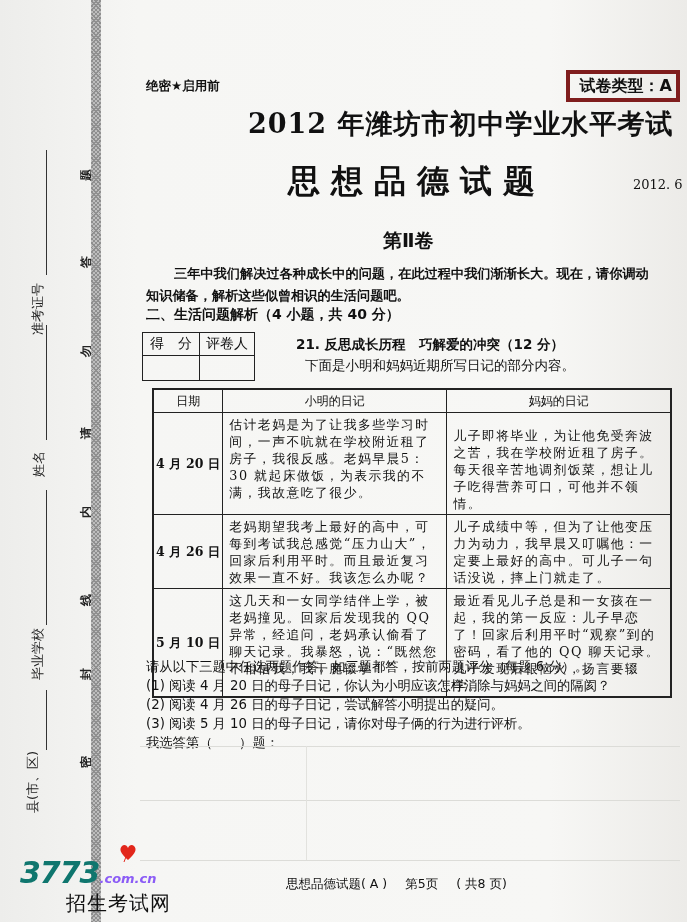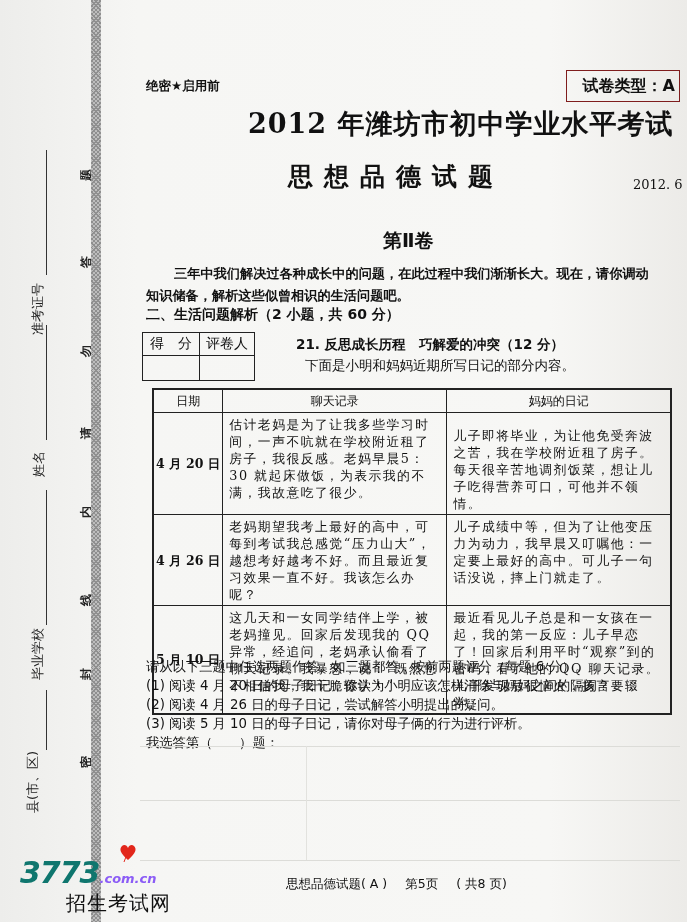--- a/index.html
+++ b/index.html
@@ -31,26 +31,26 @@
   .info-label {
     position:absolute; left:0; font-size:13px; color:#222;
     font-family:"DejaVu Sans","Liberation Sans",sans-serif;
     transform:rotate(-90deg); transform-origin:center center; white-space:nowrap;
   }
   .info-line { position:absolute; left:44px; width:1px; background:#333; }
 
   .abs { position:absolute; white-space:nowrap; }
   .top-secret { left:146px; top:78px; font-size:12.5px; font-weight:bold; font-family:"DejaVu Sans","Liberation Sans",sans-serif; }
   .paper-type-box {
-    left:566px; top:70px; width:114px; height:32px; border:1px solid #7f1d1d;
+    left:566px; top:70px; width:114px; height:32px; border:4px solid #7f1d1d;
     font-size:16px; font-weight:bold; font-family:"DejaVu Sans","Liberation Sans",sans-serif;
     display:flex; align-items:center; justify-content:flex-end; padding-right:4px; box-sizing:border-box;
   }
   .exam-title { left:248px; top:106px; font-size:27px; font-weight:bold; letter-spacing:1px; }
-  .subject-title { left:288px; top:160px; font-size:25px; font-weight:bold; letter-spacing:11px; font-family:"DejaVu Sans","Liberation Sans",sans-serif; }
+  .subject-title { left:288px; top:160px; font-size:32px; font-weight:bold; letter-spacing:11px; font-family:"DejaVu Sans","Liberation Sans",sans-serif; }
   .exam-date { left:633px; top:177px; font-size:13px; }
   .volume-title { left:383px; top:228px; font-size:19px; font-weight:bold; font-family:"DejaVu Sans","Liberation Sans",sans-serif; }
   .intro { left:146px; top:262px; width:540px; font-size:13.2px; font-weight:bold; line-height:23px; white-space:normal; }
   .intro .indent { padding-left:28px; }
   .section-title { left:146px; top:302px; font-size:14px; font-weight:bold; font-family:"DejaVu Sans","Liberation Sans",sans-serif; }
 
   .score-table { position:absolute; left:142px; top:332px; border-collapse:collapse; }
   .score-table td { border:1.5px solid #222; width:56px; height:22px; font-size:14px; text-align:center; font-family:"DejaVu Sans","Liberation Sans",sans-serif; padding:0;margin-left:43px; }
   .score-table tr:nth-child(2) td { height:24px; }
   .score-table td:first-child { width:56px; }
@@ -117,21 +117,21 @@
 <div class="abs subject-title">思想品德试题</div>
 <div class="abs exam-date">2012. 6</div>
 <div class="abs volume-title">第Ⅱ卷</div>
 
 <div class="abs intro">
   <div class="indent">三年中我们解决过各种成长中的问题，在此过程中我们渐渐长大。现在，请你调动</div>
 </div>
 <div class="abs intro" style="top:284px;">
   <div>知识储备，解析这些似曾相识的生活问题吧。</div>
 </div>
-<div class="abs section-title" style="top:306px;">二、生活问题解析（2 小题，共 60 分）</div>
+<div class="abs section-title" style="top:306px;">二、生活问题解析（4 小题，共 40 分）</div>
 
 <table class="score-table">
   <tbody>
       <tr>
     <td>得　分</td>
     <td>评卷人</td>
   </tr>
   <tr>
     <td></td>
     <td></td>
@@ -144,33 +144,33 @@
 
 <table class="diary-table">
   <colgroup>
       <col class="c1">
       <col class="c2">
       <col class="c3">
     </colgroup>
   <thead>
     <tr>
       <th>日期</th>
-      <th>聊天记录</th>
+      <th>小明的日记</th>
       <th>妈妈的日记</th>
     </tr>
   </thead>
   <tbody>
     <tr style="height:85px;">
       <td class="date">4 月 20 日</td>
       <td>估计老妈是为了让我多些学习时间，一声不吭就在学校附近租了房子，我很反感。老妈早晨5：30 就起床做饭，为表示我的不满，我故意吃了很少。</td>
       <td style="padding-top:14px;">儿子即将毕业，为让他免受奔波之苦，我在学校附近租了房子。每天很辛苦地调剂饭菜，想让儿子吃得营养可口，可他并不领情。</td>
     </tr>
     <tr style="height:70px;">
       <td class="date">4 月 26 日</td>
-      <td>老妈期望我考上最好的高中，可每到考试我总感觉“压力山大”，越想考好越考不好。而且最近复习效果一直不好。我该怎么办呢？</td>
+      <td>老妈期望我考上最好的高中，可每到考试我总感觉“压力山大”，回家后利用平时。而且最近复习效果一直不好。我该怎么办呢？</td>
       <td>儿子成绩中等，但为了让他变压力为动力，我早晨又叮嘱他：一定要上最好的高中。可儿子一句话没说，摔上门就走了。</td>
     </tr>
     <tr style="height:90px;">
       <td class="date">5 月 10 日</td>
       <td>这几天和一女同学结伴上学，被老妈撞见。回家后发现我的 QQ 异常，经追问，老妈承认偷看了聊天记录。我暴怒，说：“既然您不相信我，我干脆辍学！”</td>
       <td>最近看见儿子总是和一女孩在一起，我的第一反应：儿子早恋了！回家后利用平时“观察”到的密码，看了他的 QQ 聊天记录。儿子发现后很恼火，扬言要辍学。</td>
     </tr>
   </tbody>
 </table>
 

